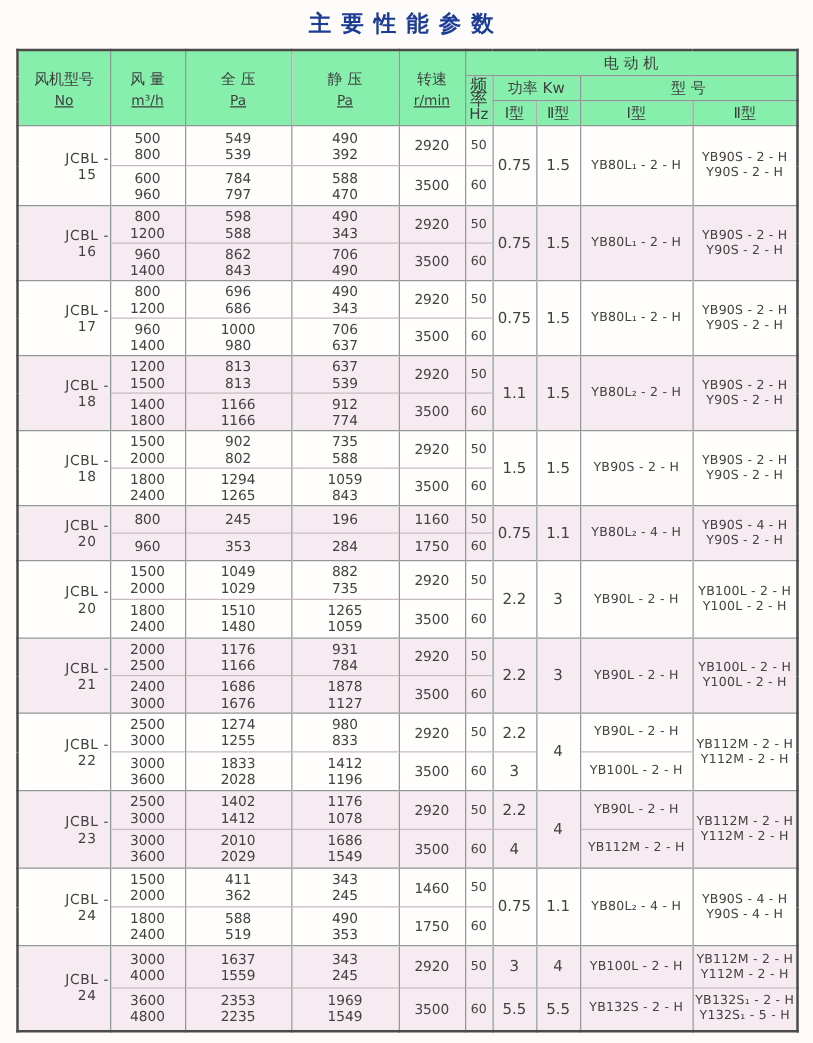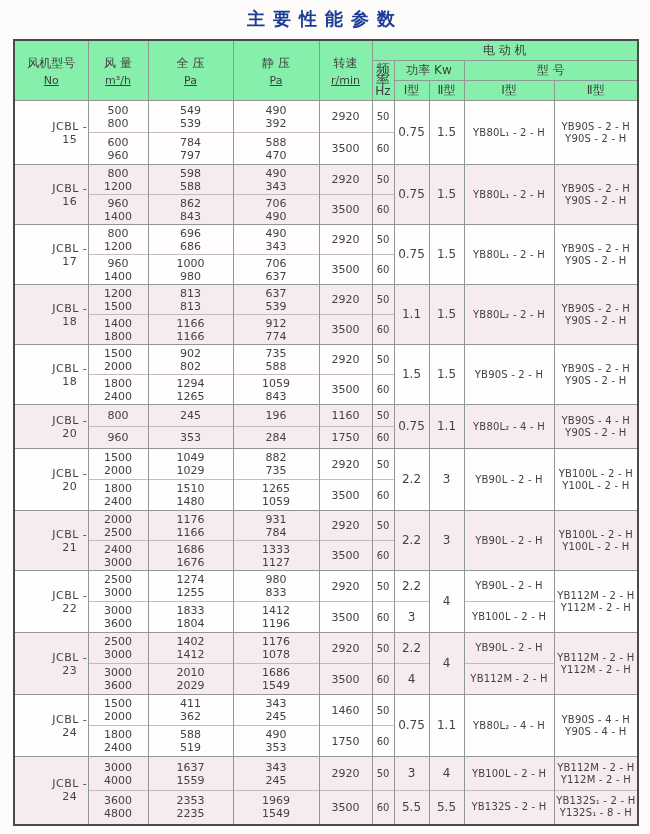--- a/index.html
+++ b/index.html
@@ -534,21 +534,21 @@
       <tr class="sub-row shade" style="height: 30px;">
         <td>
           <div>2400</div>
           <div>3000</div>
         </td>
         <td>
           <div>1686</div>
           <div>1676</div>
         </td>
         <td>
-          <div>1333</div>
+          <div>1878</div>
           <div>1127</div>
         </td>
         <td>
           <div>3500</div>
         </td>
         <td class="freq-cell">
           <div>60</div>
         </td>
       </tr>
       <tr class="gs" style="height: 31px;">
@@ -587,21 +587,21 @@
           <div>Y112M - 2 - H</div>
         </td>
       </tr>
       <tr class="sub-row" style="height: 31px;">
         <td>
           <div>3000</div>
           <div>3600</div>
         </td>
         <td>
           <div>1833</div>
-          <div>1804</div>
+          <div>2028</div>
         </td>
         <td>
           <div>1412</div>
           <div>1196</div>
         </td>
         <td>
           <div>3500</div>
         </td>
         <td class="freq-cell">
           <div>60</div>
@@ -790,17 +790,17 @@
           <div>5.5</div>
         </td>
         <td class="power-cell">
           <div>5.5</div>
         </td>
         <td class="motor-model">
           <div>YB132S - 2 - H</div>
         </td>
         <td class="motor-model">
           <div>YB132S₁ - 2 - H</div>
-          <div>Y132S₁ - 8 - H</div>
+          <div>Y132S₁ - 5 - H</div>
         </td>
       </tr>
     </tbody>
 </table>
 
 </body></html>

